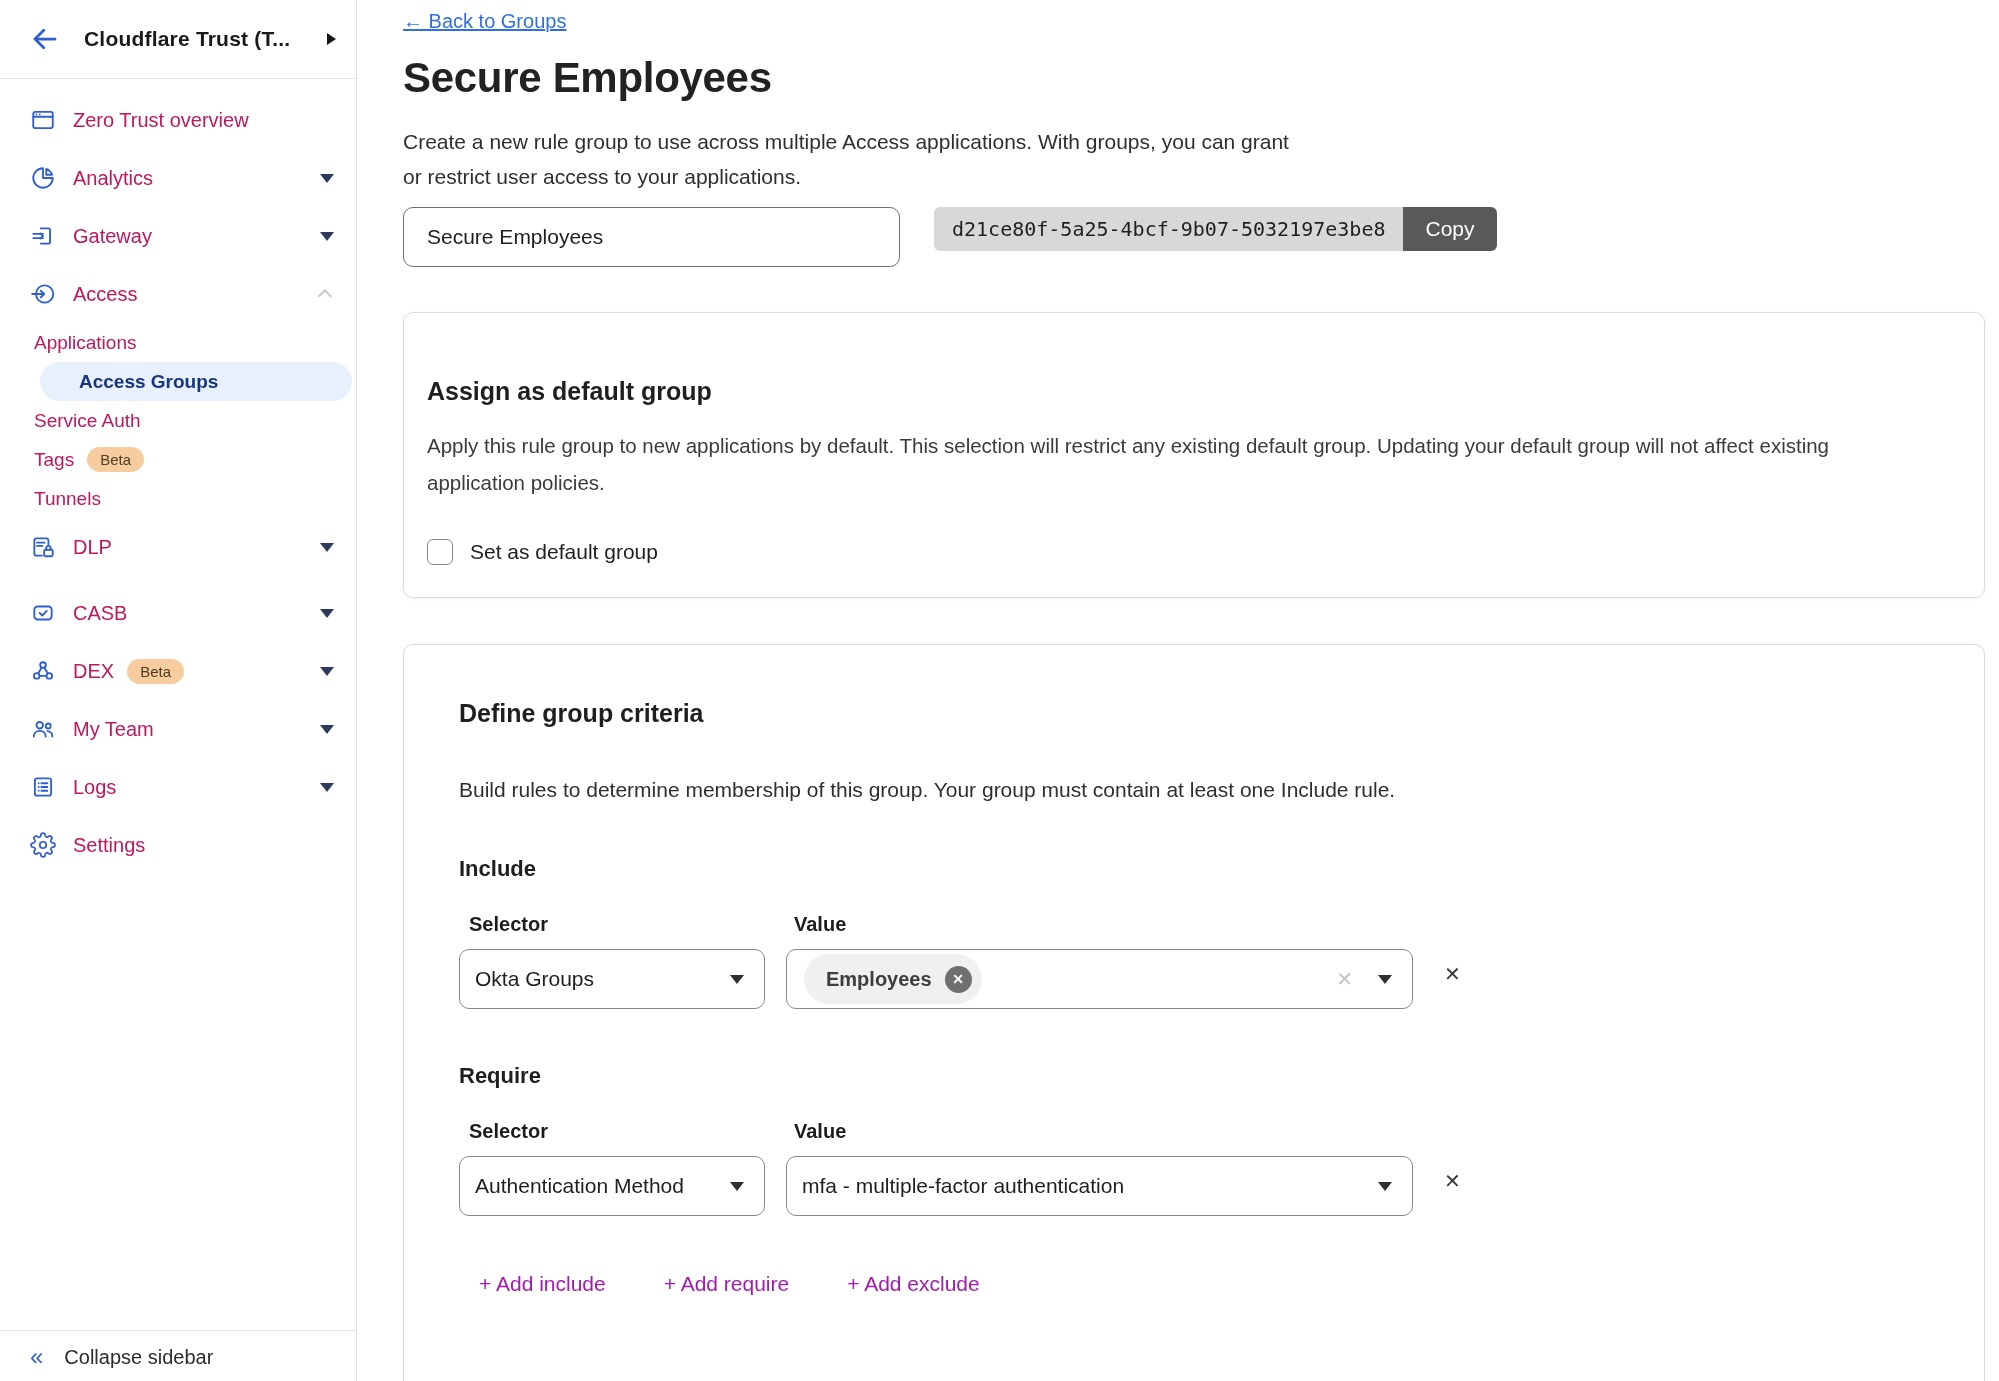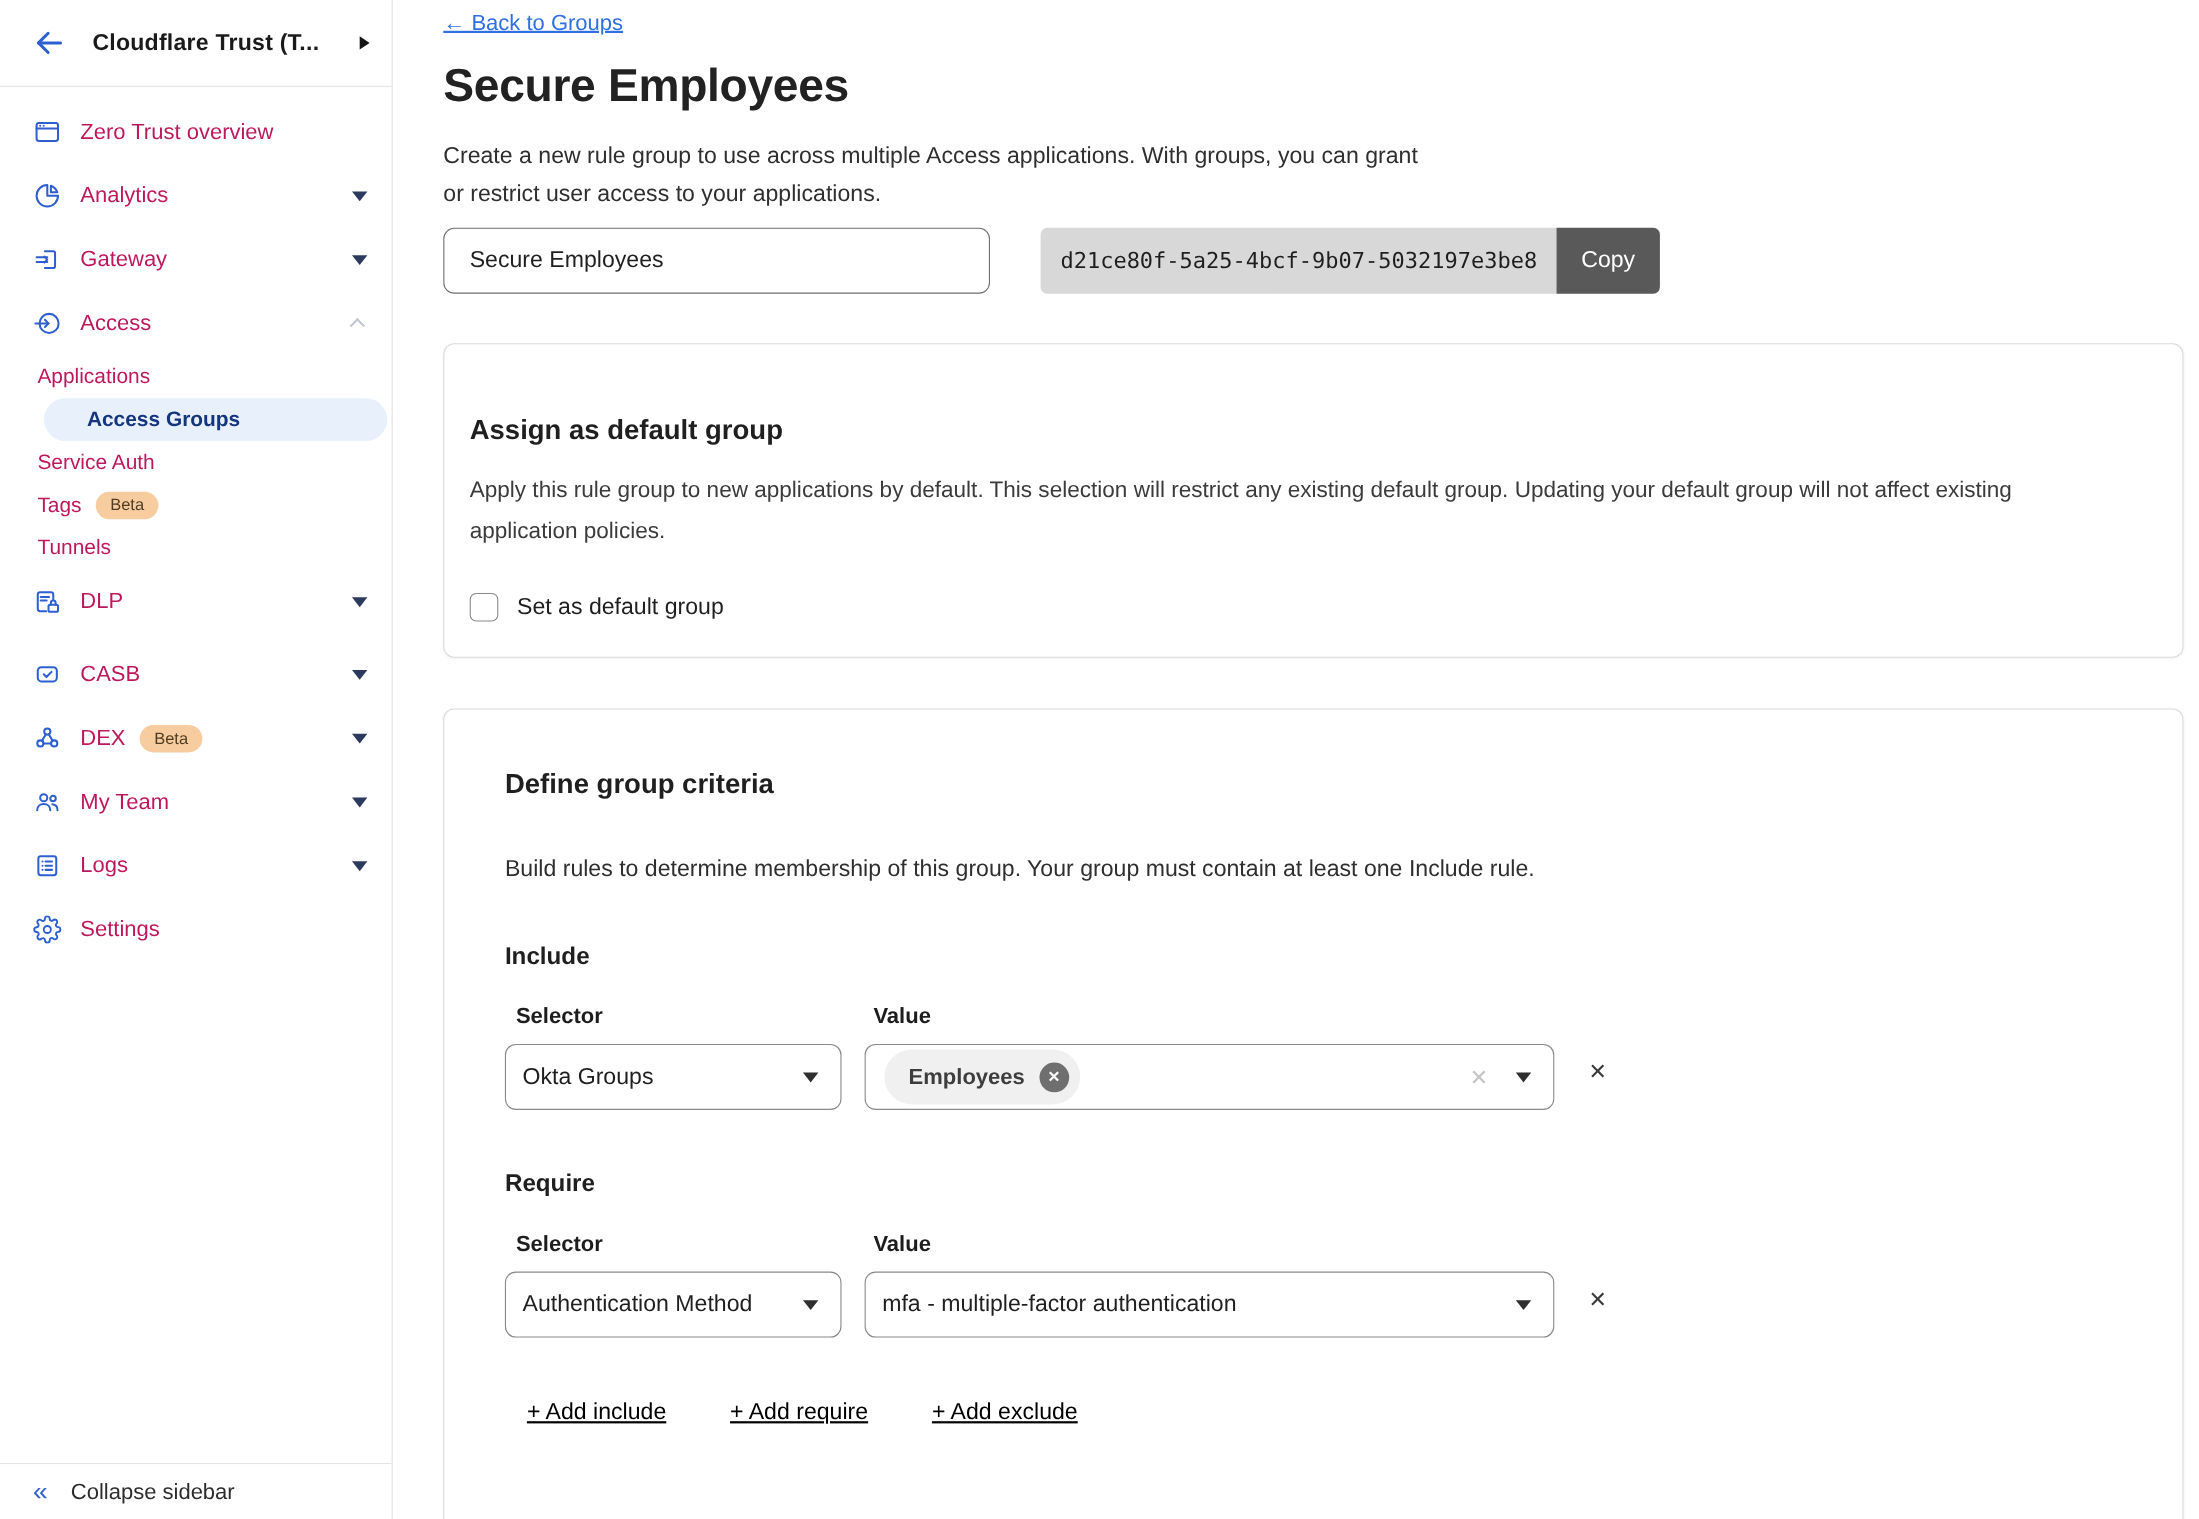--- a/index.html
+++ b/index.html
@@ -46,21 +46,21 @@
   .page-desc { margin-top:22px; font-size:21px; line-height:35px; color:#2f2f2f; }
 
   .labels-row { display:flex; margin-top:34px; }
   .label-cell { font-size:20px; font-weight:bold; color:#1d1d1d; }
   .label-cell .required { font-weight:normal; font-size:17px; color:#5c5c5c; margin-left:6px; }
   .labels-row .cell-1 { width:530px; }
   .fields-row { display:flex; margin-top:13px; align-items:stretch; height:60px; }
   .text-input { width:497px; height:60px; border:1px solid #6f6f6f; border-radius:10px;
                 font-size:21px; padding:0 23px; color:#1f1f1f; outline:none;
                 font-family:"Liberation Sans", sans-serif; }
-  .id-field { display:flex; margin-left:46px; height:60px; }
+  .id-field { display:flex; margin-left:34px; height:44px; }
   .id-box { background:#d8d8d8; border-radius:6px 0 0 6px; display:flex; align-items:center;
             padding:0 18px; font-family:"DejaVu Sans Mono", monospace; font-size:20px; color:#1f1f1f; }
   .copy-btn { background:#595959; color:#fff; border:none; border-radius:0 6px 6px 0;
               font-size:21px; padding:0 22px; cursor:pointer; font-family:"Liberation Sans", sans-serif; }
 
   .card { width:1582px; background:#fff; border:1px solid #dcdcdc; border-radius:10px;
           box-shadow:0 1px 3px rgba(0,0,0,.05); }
   .card h2 { font-size:25px; font-weight:bold; color:#1f1f1f; }
   .card-default { margin-top:45px; height:286px; padding:64px 55px 0 23px; }
   .card-default p { margin-top:21px; font-size:20.5px; line-height:37px; color:#3b3b3b; }
@@ -86,21 +86,21 @@
                display:flex; align-items:center; padding:0 20px 0 17px; background:#fff; cursor:pointer; }
   .wide-select { width:627px; margin-left:21px; }
   .tag { background:#f0f0f0; border-radius:999px; height:50px; display:flex; align-items:center;
          padding:0 10px 0 22px; font-size:20px; font-weight:600; color:#3d3d3d; }
   .tag-x { margin-left:13px; width:27px; height:27px; border-radius:50%; background:#6f6f6f;
            color:#fff; font-size:14px; display:flex; align-items:center; justify-content:center; cursor:pointer; }
   .clear-x { margin-left:auto; color:#c4c4c4; font-size:20px; margin-right:25px; cursor:pointer; }
   .multi-box .caret { margin-left:0; }
   .row-x { margin-left:31px; margin-top:13px; font-size:20px; color:#3a3a3a; cursor:pointer; }
   .add-links { margin-top:56px; display:flex; padding-left:20px; }
-  .add-links a { color:#000000; font-size:21px; text-decoration:underline; margin-right:58px; cursor:pointer; }
+  .add-links a { color:#a21caf; font-size:21px; margin-right:58px; cursor:pointer; }
 </style>
 </head>
 <body>
 
 <div class="app">
 
   <aside class="sidebar">
     <div class="sb-header">
       <span class="sb-back">
         <svg viewBox="0 0 24 24" fill="none" stroke="currentColor" stroke-width="2.2" stroke-linecap="round" stroke-linejoin="round">

